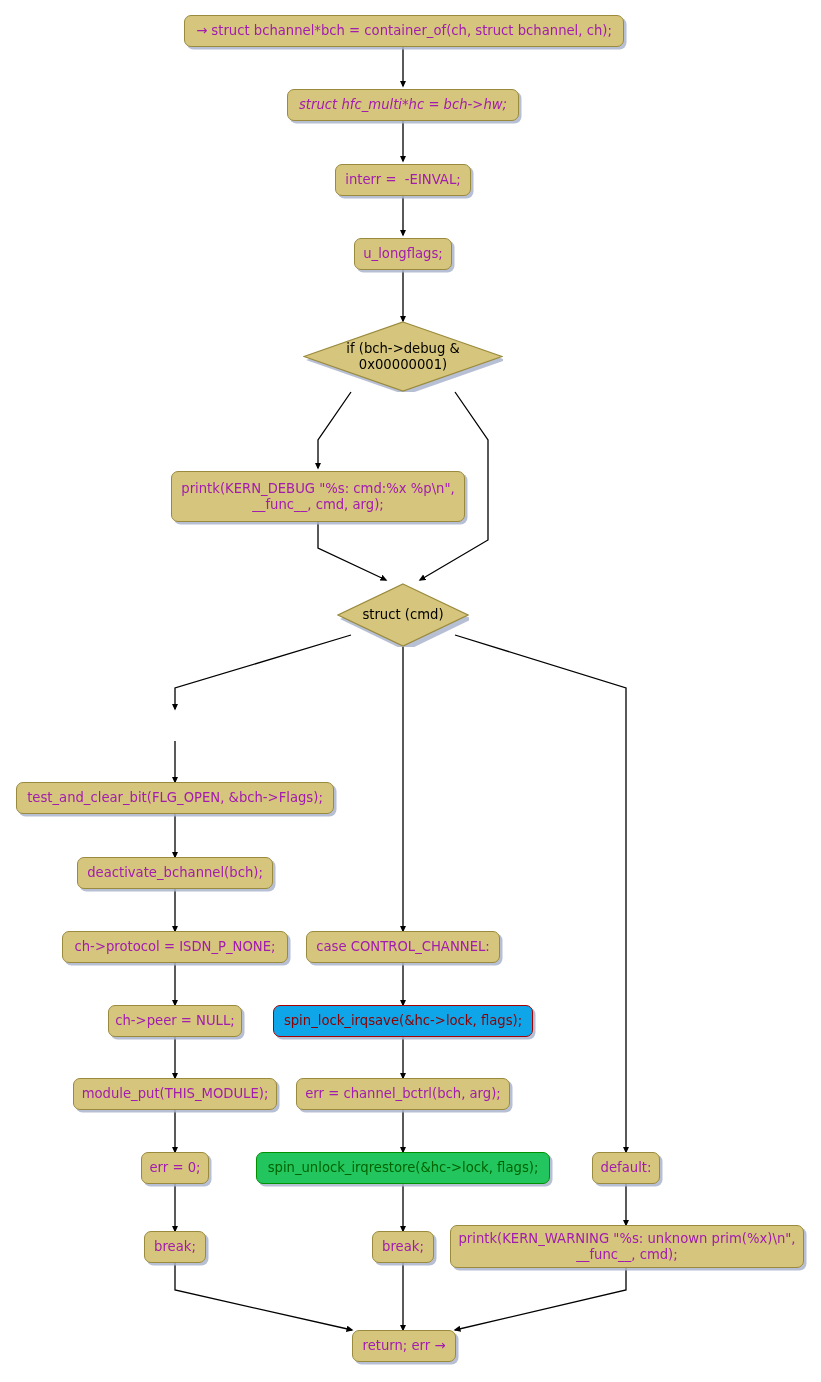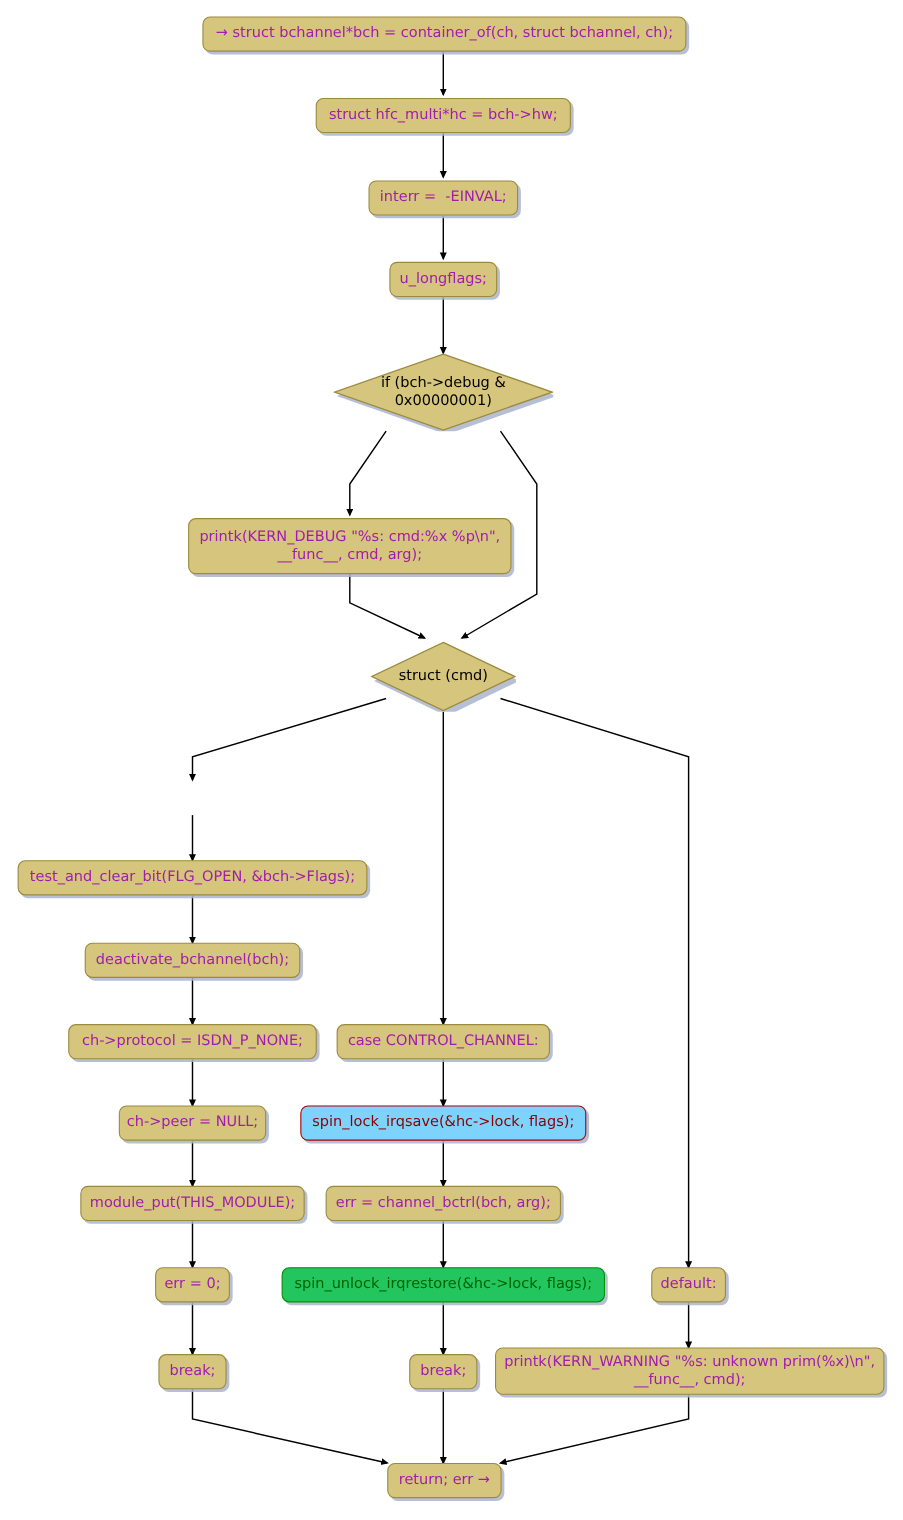--- a/index.html
+++ b/index.html
@@ -38,21 +38,21 @@
     border-radius: 7px;
     background: #d6c57c;
     color: #a21caf;
     font-size: 13.2px;
     line-height: 16px;
     white-space: pre;
     box-shadow: 2.5px 2.5px 0px 0px rgba(170,180,205,0.85);
     z-index: 2;
   }
   .node.red {
-    background: #7dd3fc;
+    background: #0ea5e9;
     border-color: #a80000;
     color: #8b0000;
   }
   .node.green {
     background: #22c55e;
     border-color: #009000;
     color: #006400;
   }
   .diamond {
     position: absolute;
@@ -132,21 +132,21 @@
       <path d="M403,1263 L403,1330"></path>
 
       <path d="M626,1268 L626,1290 L455,1330"></path>
     </g>
   </svg>
 
   <div class="node" style="left:184px; top:15px; width:440px; height:32px;">
     <span>→ struct bchannel*bch = container_of(ch, struct bchannel, ch);</span>
   </div>
 
-  <div class="node" style="left:287px; top:89px; width:232px; height:32px;">
+  <div class="node" style="left:287px; top:89px; width:232px; height:32px;font-style:italic;">
     <span>struct hfc_multi*hc = bch-&gt;hw;</span>
   </div>
 
   <div class="node" style="left:335px; top:164px; width:136px; height:32px;">
     <span>interr =  -EINVAL;</span>
   </div>
 
   <div class="node" style="left:354px; top:238px; width:98px; height:32px;">
     <span>u_longflags;</span>
   </div>

